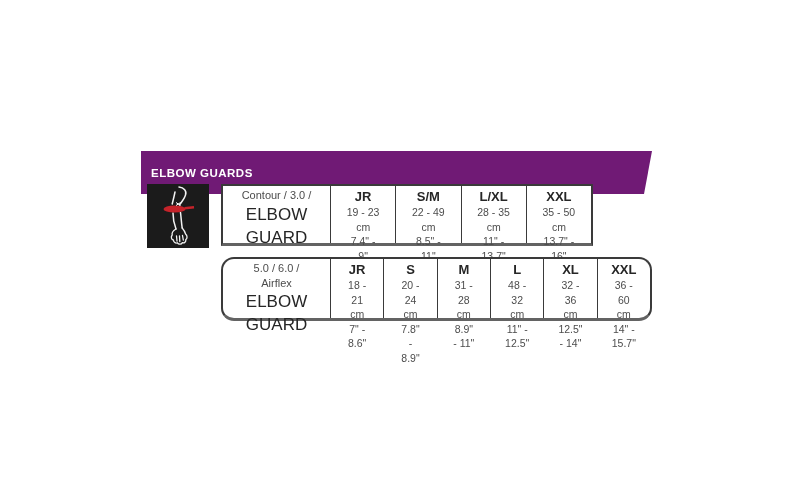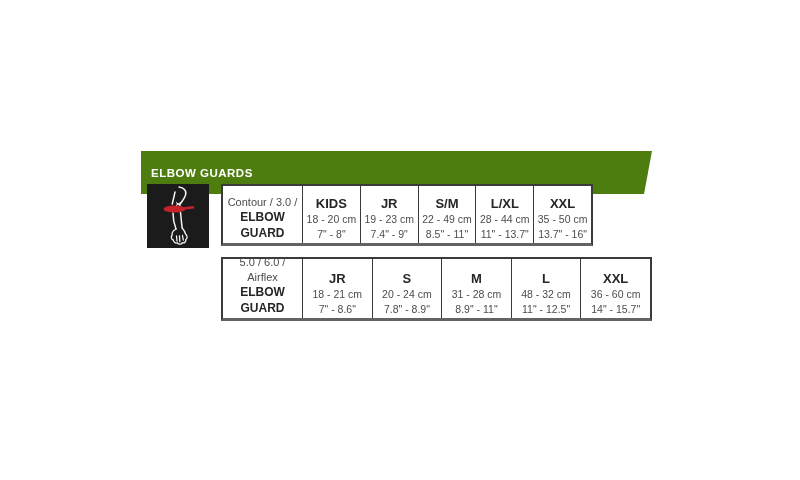--- a/index.html
+++ b/index.html
@@ -2,48 +2,48 @@
 <html><head>
 <meta charset="utf-8">
 <style>
   html,body { margin:0; padding:0; background:#ffffff; }
   .stage {
     position:relative; width:800px; height:480px; background:#ffffff;
     font-family:"Liberation Sans", sans-serif; overflow:hidden;
   }
   .banner {
     position:absolute; left:141px; top:151px; width:511px; height:43px;
-    background:#4d7c0f;
+    background:#701a75;
     clip-path:polygon(0 0, 100% 0, calc(100% - 8px) 100%, 0 100%);
     display:flex; align-items:center;
   }
   .banner-title {
     color:#ffffff; font-weight:bold; font-size:11.5px;
     letter-spacing:0.5px; padding-left:10px;
   }
   .illus {
     position:absolute; left:147px; top:184px; width:62px; height:64px;
   }
   .illus svg { display:block; width:62px; height:64px; }
   .sizetable {
     position:absolute; display:flex; box-sizing:border-box; background:#ffffff;
     border:2px solid #3a3a3a; border-bottom:3px solid #636363;
   }
   .t1 { left:221px; top:184px; width:372px; height:62px; }
-  .t2 { left:221px; top:257px; width:431px; height:64px; }
+  .t2 { left:221px; top:257px; width:431px; height:64px;border-radius:13px; }
   .cell {
     flex:1 1 0; border-left:1px solid #3a3a3a;
-    display:flex; flex-direction:column; justify-content:flex-end; align-items:center;
-    text-align:center; padding:2px 1px; min-width:0;
+    display:flex; flex-direction:column; justify-content:space-between; align-items:center;
+    text-align:center; padding:2px 15px; min-width:0;
   }
   .rowhead { flex:0 0 77px; border-left:none; }
   .size-label { font-weight:bold; font-size:13px; color:#262626; line-height:17px; }
   .range { font-size:10.5px; color:#4c4c4c; line-height:14.5px; }
   .prod-line { font-size:11px; color:#4c4c4c; line-height:14.5px; }
-  .prod-bold { font-size:12px; font-weight:bold; color:#262626; line-height:16px; }
+  .prod-bold { font-size:17px; font-weight:normal; color:#262626; line-height:23px; }
 </style>
 </head>
 <body>
 
 <div class="stage">
 
   <div class="banner">
     <span class="banner-title">ELBOW GUARDS</span>
   </div>
 
@@ -65,37 +65,32 @@
       </g>
     </svg>
   </div>
 
   <div class="sizetable t1">
     <div class="cell rowhead">
       <div class="prod-line">Contour / 3.0 /</div>
       <div class="prod-bold">ELBOW GUARD</div>
     </div>
     <div class="cell">
-      <div class="size-label">KIDS</div>
-      <div class="range">18 - 20 cm</div>
-      <div class="range">7" - 8"</div>
-    </div>
-    <div class="cell">
       <div class="size-label">JR</div>
       <div class="range">19 - 23 cm</div>
       <div class="range">7.4" - 9"</div>
     </div>
     <div class="cell">
       <div class="size-label">S/M</div>
       <div class="range">22 - 49 cm</div>
       <div class="range">8.5" - 11"</div>
     </div>
     <div class="cell">
       <div class="size-label">L/XL</div>
-      <div class="range">28 - 44 cm</div>
+      <div class="range">28 - 35 cm</div>
       <div class="range">11" - 13.7"</div>
     </div>
     <div class="cell">
       <div class="size-label">XXL</div>
       <div class="range">35 - 50 cm</div>
       <div class="range">13.7" - 16"</div>
     </div>
   </div>
 
   <div class="sizetable t2">
@@ -117,19 +112,24 @@
       <div class="size-label">M</div>
       <div class="range">31 - 28 cm</div>
       <div class="range">8.9" - 11"</div>
     </div>
     <div class="cell">
       <div class="size-label">L</div>
       <div class="range">48 - 32 cm</div>
       <div class="range">11" - 12.5"</div>
     </div>
     <div class="cell">
+      <div class="size-label">XL</div>
+      <div class="range">32 - 36 cm</div>
+      <div class="range">12.5" - 14"</div>
+    </div>
+    <div class="cell">
       <div class="size-label">XXL</div>
       <div class="range">36 - 60 cm</div>
       <div class="range">14" - 15.7"</div>
     </div>
   </div>
 
 </div>
 
 </body></html>

